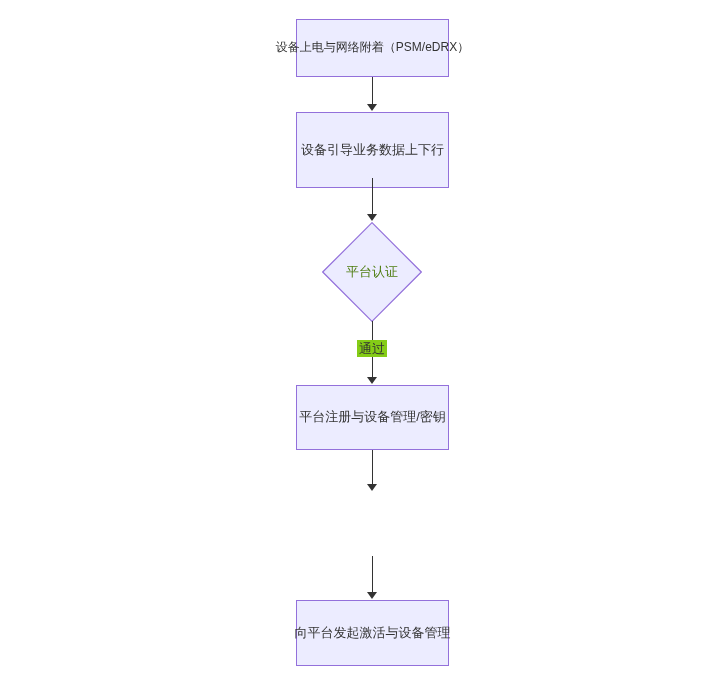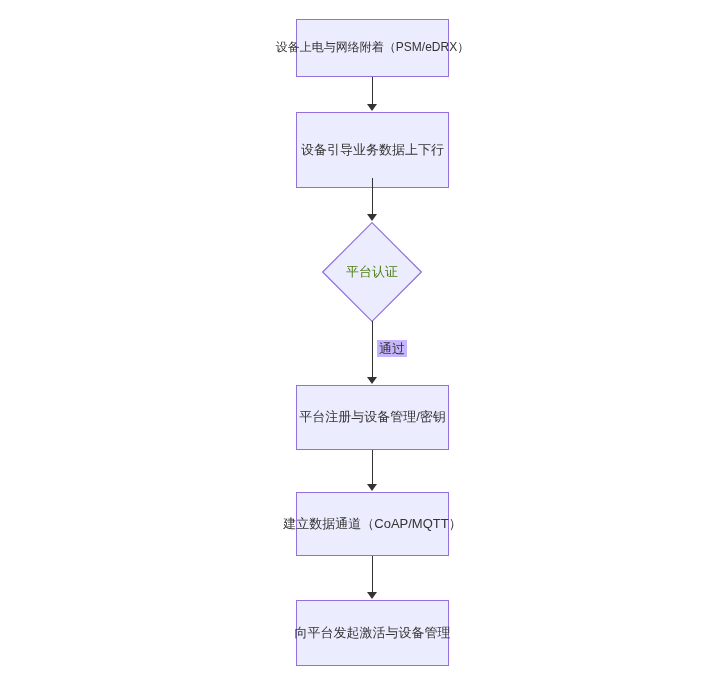--- a/index.html
+++ b/index.html
@@ -58,26 +58,25 @@
     display: flex;
     align-items: center;
     justify-content: center;
     font-size: 13px;
     color: #4d7c0f;
   }
   .edge-label {
     position: absolute;
     left: 357px;
     top: 340px;
-    background: #c4b5fd;
+    background: #84cc16;
     color: #333333;
     font-size: 13px;
     line-height: 17px;
     padding: 0 2px;
-    margin-left: 20px;
   }
 </style>
 </head>
 <body>
 
 <div class="canvas">
 
   <div class="node small" style="top:19px; height:58px;">
     <span class="node-line">设备上电与网络附着</span>
     <span class="node-line">（PSM/eDRX）</span>
@@ -106,24 +105,20 @@
   <div class="edge-label">通过</div>
 
   <div class="node" style="top:385px; height:65px;">
     <span class="node-line">平台注册</span>
     <span class="node-line">与设备管理/密钥</span>
   </div>
 
   <div class="edge-line" style="top:450px; height:34px;"></div>
   <div class="arrowhead" style="top:484px;"></div>
 
-  <div class="node" style="top:492px; height:64px;">
-    <span class="node-line">建立数据通道</span>
-    <span class="node-line">（CoAP/MQTT）</span>
-  </div>
 
   <div class="edge-line" style="top:556px; height:36px;"></div>
   <div class="arrowhead" style="top:592px;"></div>
 
   <div class="node" style="top:600px; height:66px;">
     <span class="node-line">向平台发起激活</span>
     <span class="node-line">与设备管理</span>
   </div>
 
 </div>

